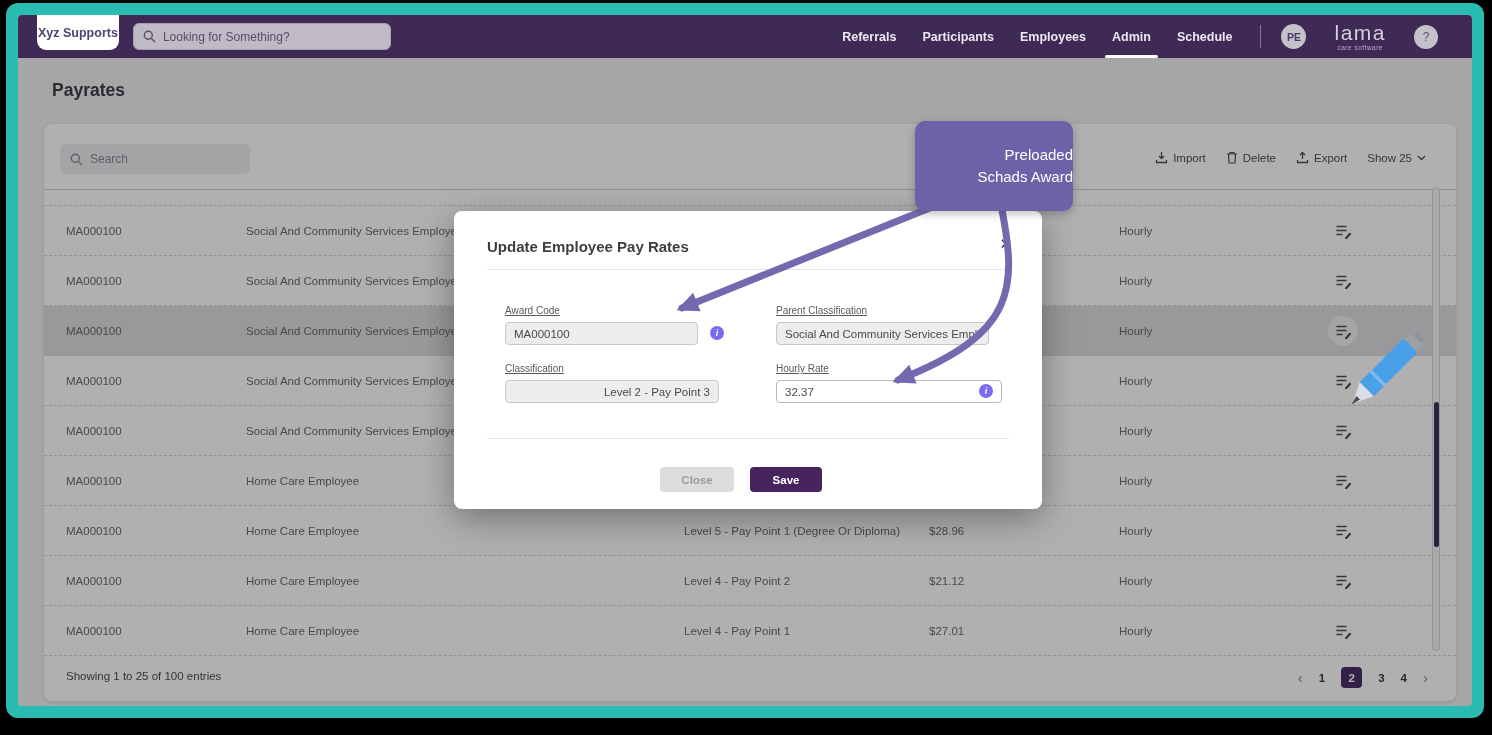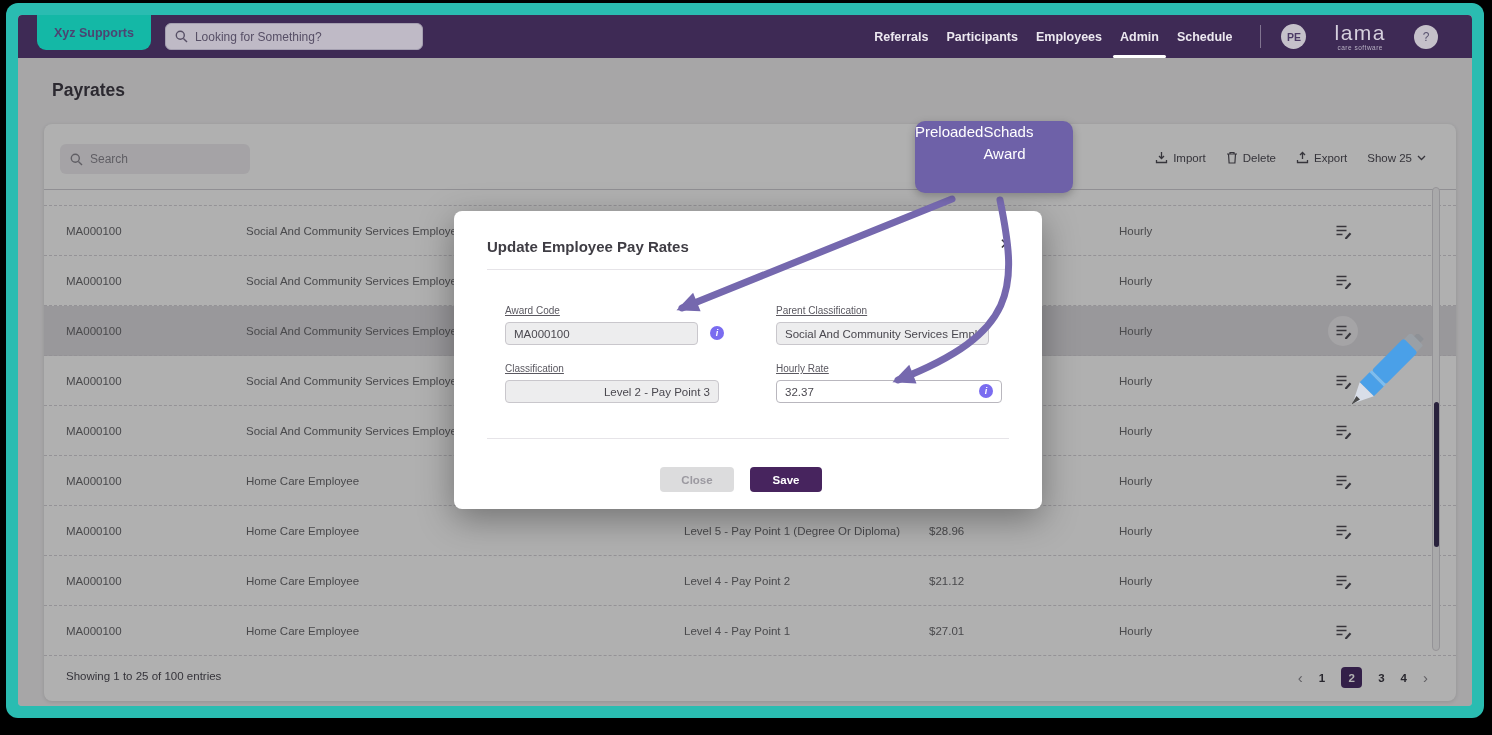--- a/index.html
+++ b/index.html
@@ -6,29 +6,29 @@
   html,body { width:1492px; height:735px; background:#000; overflow:hidden;
               font-family:"Liberation Sans", sans-serif; }
   .frame { position:absolute; left:6px; top:3px; right:8px; bottom:17px;
            background:#2abcb1; border-radius:12px; }
   .page  { position:absolute; left:12px; top:12px; right:12px; bottom:12px;
            border-radius:4px; overflow:hidden; background:#efeef0; }
 
   
   .appbar { position:absolute; top:0; left:0; right:0; height:43px;
             background:#3e2a55; display:flex; align-items:center; z-index:10; }
-  .app-tab { align-self:flex-start; margin-left:19px; height:35px; padding:0 17px;
-             background:#14b8a6; border-radius:0 0 9px 9px; display:flex;
+  .app-tab { align-self:flex-start; margin-left:19px; height:35px; padding:0 1px;
+             background:#ffffff; border-radius:0 0 9px 9px; display:flex;
              align-items:center; font-size:12.5px; font-weight:bold; color:#4c4472; }
   .gsearch { margin-left:14px; width:258px; height:27px; background:#bfbac6;
              border:1px solid #a49fb0; border-radius:6px; display:flex;
              align-items:center; padding:0 9px; gap:7px; }
   .gsearch .ph { font-size:12px; color:#574f66; }
   .spacer { flex:1; }
-  .nav { display:flex; gap:18px; height:43px; align-items:stretch; margin-right:4px; }
+  .nav { display:flex; gap:26px; height:43px; align-items:stretch; margin-right:4px; }
   .nav-item { display:flex; align-items:center; position:relative;
               font-size:12.5px; font-weight:600; color:#ece8f0; cursor:pointer; }
   .nav-item.active::after { content:""; position:absolute; left:-7px; right:-7px;
               bottom:0; height:3px; background:#fff; border-radius:2px; }
   .vdiv { width:1px; height:23px; background:rgba(255,255,255,.35); margin:0 20px 0 24px; }
   .circle-badge { width:25px; height:25px; border-radius:50%; background:#c5c1ca;
               display:flex; align-items:center; justify-content:center;
               font-size:10.5px; font-weight:bold; color:#4c3a66; }
   .logo { margin:0 28px; text-align:center; }
   .logo .word { font-size:21px; letter-spacing:1.5px; color:#d6d0de; line-height:1; }
@@ -100,23 +100,23 @@
   .info-dot { position:absolute; width:14px; height:14px; border-radius:50%;
               background:#7a6cf0; color:#fff; font-size:9px; font-weight:bold;
               font-style:italic; display:flex; align-items:center; justify-content:center; }
   .m-btn { position:absolute; top:256px; height:25px; border:none; border-radius:4px;
            font-size:11.5px; font-weight:600; cursor:pointer;
            font-family:"Liberation Sans",sans-serif; }
   .btn-close { left:206px; width:74px; background:#dcdcdd; color:#9b99a0; }
   .btn-save  { left:296px; width:72px; background:#47245e; color:#fff; }
 
   
-  .callout { position:absolute; left:897px; top:63px; width:158px; height:72px;
+  .callout { position:absolute; left:897px; top:63px; width:158px; height:90px;
              background:#6e61a8; border-radius:10px; z-index:45;
-             display:flex; flex-direction:row; align-items:flex-start; justify-content:center;
+             display:flex; flex-direction:column; align-items:flex-end; justify-content:center;
              color:#fff; font-size:15px; line-height:1.45; box-shadow:0 3px 8px rgba(0,0,0,.25); }
   .arrows { position:absolute; inset:0; z-index:40; pointer-events:none; }
   .pen { position:absolute; left:1334px; top:276px; z-index:50; pointer-events:none; }
   .icon-svg { display:block; }
 </style>
 </head>
 <body>
 
 <div class="frame">
 <div class="page">

